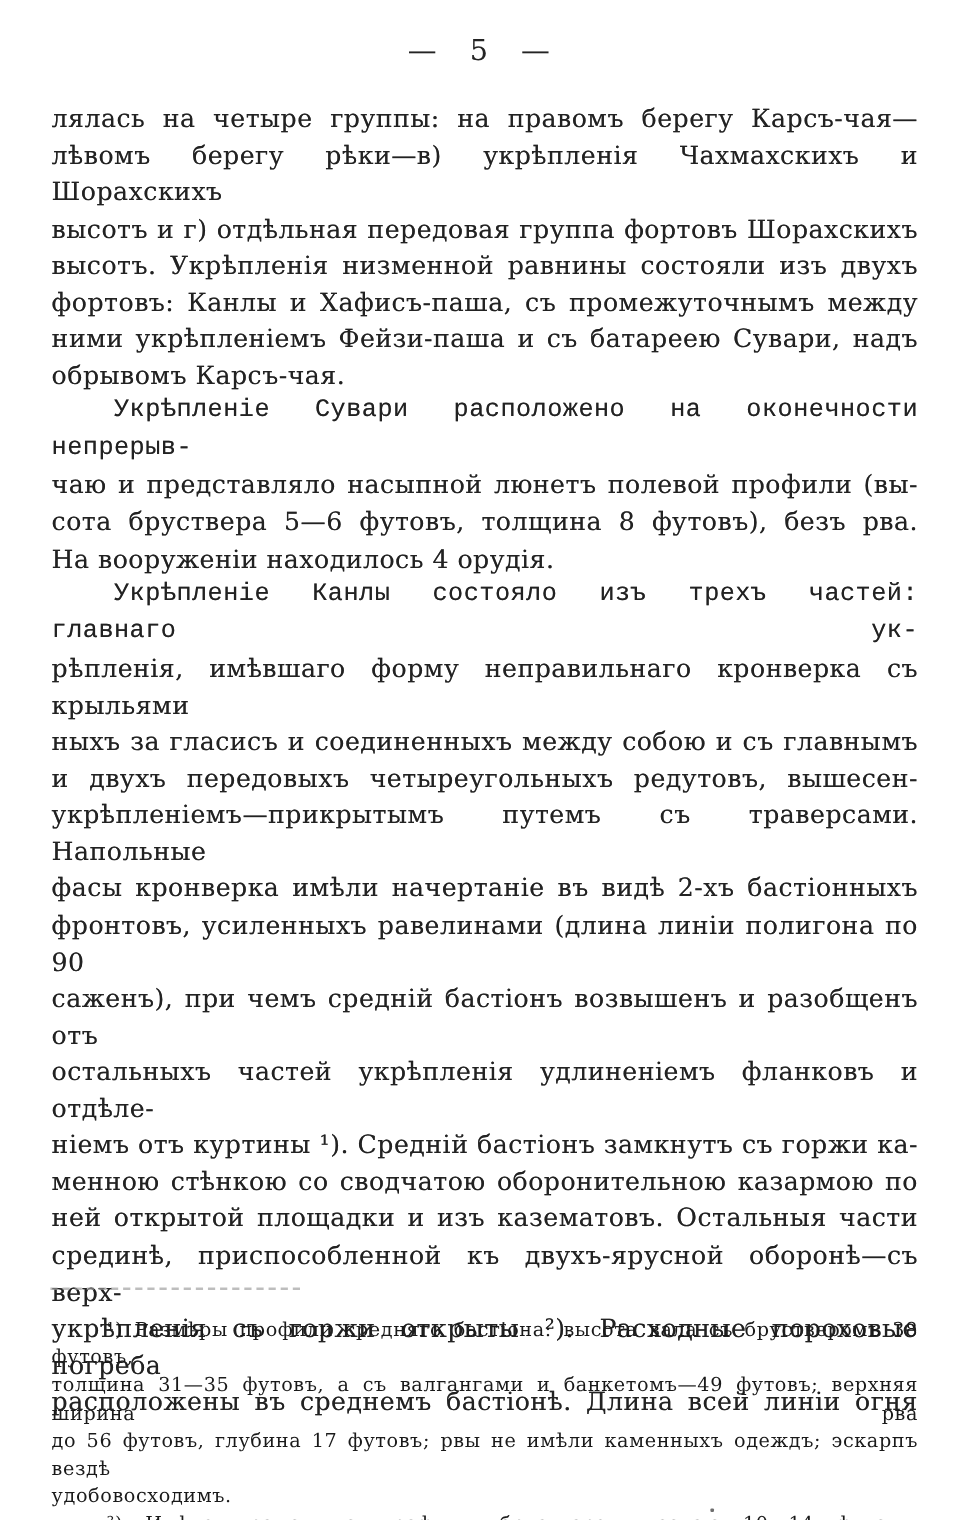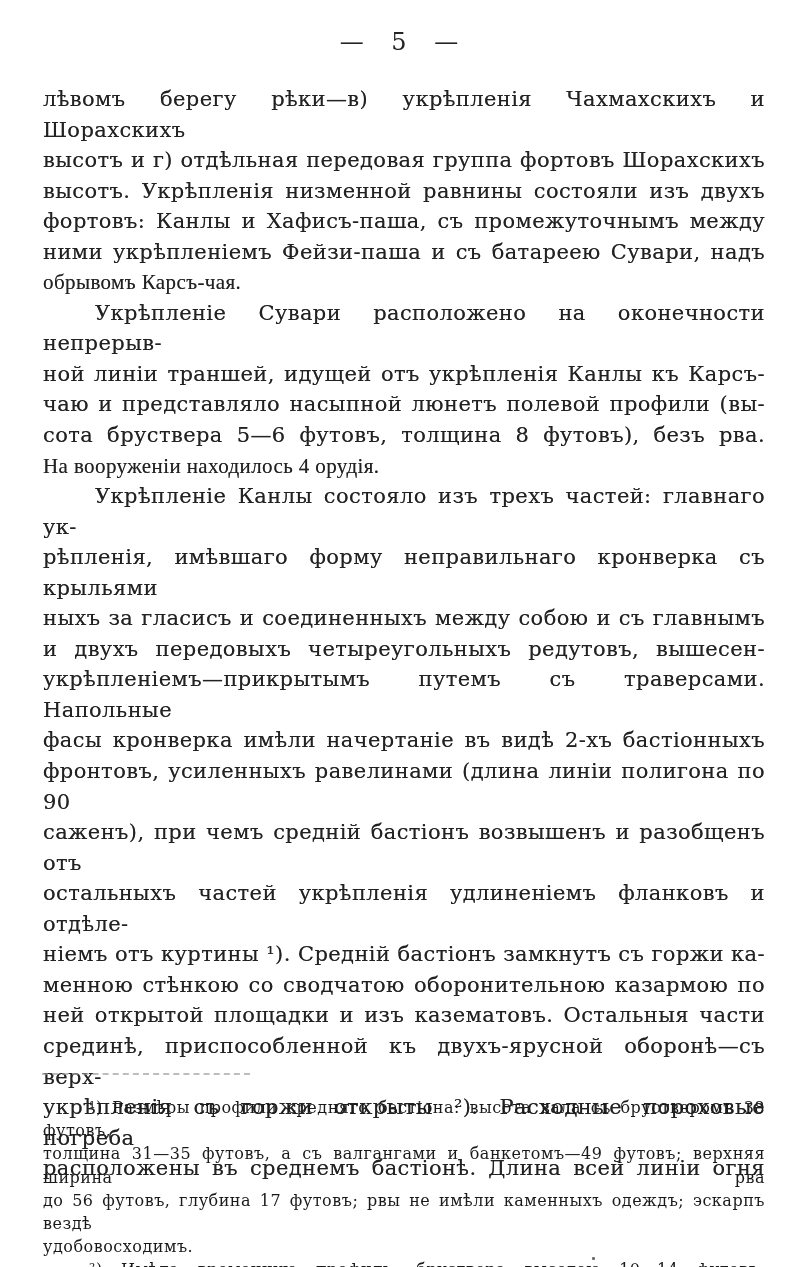--- a/index.html
+++ b/index.html
@@ -25,22 +25,22 @@
     line-height:30.55px;
     letter-spacing:0.4px;
     text-shadow:0 0 0.5px rgba(20,20,20,0.55);
     color:#222222;
   }
   .body-text .line{
     text-align:justify;
     text-align-last:justify;
     white-space:normal;
   }
-  .body-text .line.indent{text-indent:52px;}
-  .body-text .line.end{text-align-last:left;font-family:Liberation Serif, serif;}
+  .body-text .line.indent{text-indent:52px;font-family:Liberation Mono, monospace;}
+  .body-text .line.end{text-align-last:left;}
   .footnote-sep{
     position:absolute;top:1073px;left:42px;width:208px;height:0;
     border-top:2px dashed #9b9b9b;
     opacity:0.65;
   }
   .footnotes{
     position:absolute;top:1096px;left:43px;width:722px;
     font-size:16px;
     line-height:23.2px;
     letter-spacing:0.5px;
@@ -59,28 +59,28 @@
     opacity:0.8;
   }
 </style>
 </head>
 <body>
 
 <div class="sheet">
   <div class="pageno">— 5 —</div>
 
   <div class="body-text">
+      <div class="line">лялась на четыре группы: на правомъ берегу Карсъ-чая—</div>
       <div class="line">лѣвомъ берегу рѣки—в) укрѣпленія Чахмахскихъ и Шорахскихъ</div>
       <div class="line">высотъ и г) отдѣльная передовая группа фортовъ Шорахскихъ</div>
       <div class="line">высотъ. Укрѣпленія низменной равнины состояли изъ двухъ</div>
       <div class="line">фортовъ: Канлы и Хафисъ-паша, съ промежуточнымъ между</div>
       <div class="line">ними укрѣпленіемъ Фейзи-паша и съ батареею Сувари, надъ</div>
       <div class="line end">обрывомъ Карсъ-чая.</div>
       <div class="line indent">Укрѣпленіе Сувари расположено на оконечности непрерыв-</div>
-      <div class="line">ной линіи траншей, идущей отъ укрѣпленія Канлы къ Карсъ-</div>
       <div class="line">чаю и представляло насыпной люнетъ полевой профили (вы-</div>
       <div class="line">сота бруствера 5—6 футовъ, толщина 8 футовъ), безъ рва.</div>
       <div class="line end">На вооруженіи находилось 4 орудія.</div>
       <div class="line indent">Укрѣпленіе Канлы состояло изъ трехъ частей: главнаго ук-</div>
       <div class="line">рѣпленія, имѣвшаго форму неправильнаго кронверка съ крыльями</div>
       <div class="line">ныхъ за гласисъ и соединенныхъ между собою и съ главнымъ</div>
       <div class="line">и двухъ передовыхъ четыреугольныхъ редутовъ, вышесен-</div>
       <div class="line">укрѣпленіемъ—прикрытымъ путемъ съ траверсами. Напольные</div>
       <div class="line">фасы кронверка имѣли начертаніе въ видѣ 2-хъ бастіонныхъ</div>
       <div class="line">фронтовъ, усиленныхъ равелинами (длина линіи полигона по 90</div>

